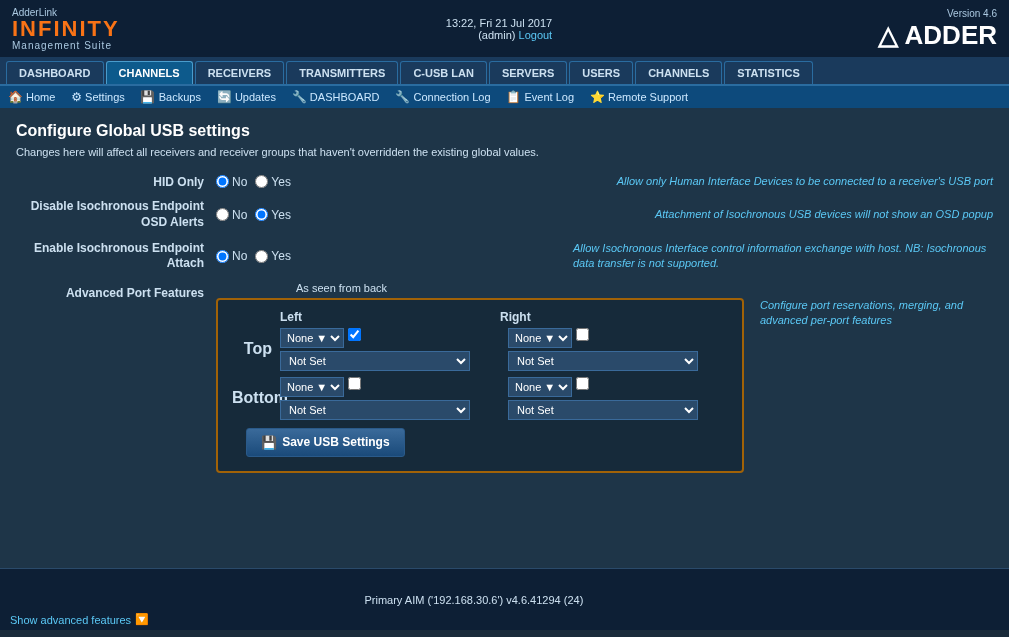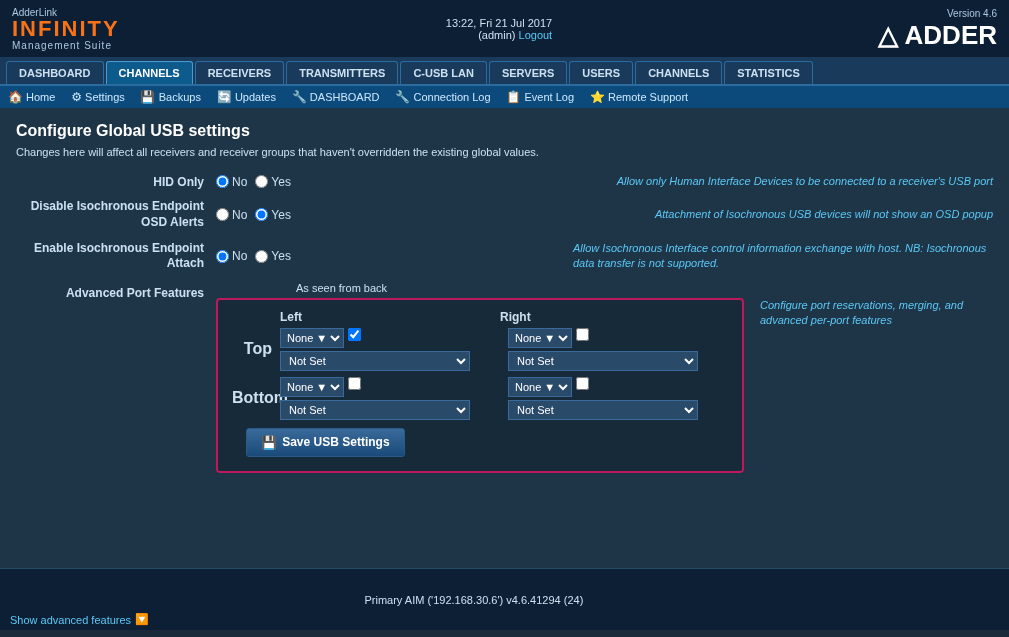--- a/index.html
+++ b/index.html
@@ -197,21 +197,21 @@
       font-style: italic;
       font-size: 11px;
       max-width: 420px;
       margin-left: 32px;
       line-height: 1.4;
       padding-top: 4px;
     }
 
     
     .port-grid-box {
-      border: 2px solid #be185d;
+      border: 2px solid #a16207;
       border-radius: 4px;
       padding: 10px 14px 14px 14px;
       background: #162a3a;
       display: inline-block;
       margin-bottom: 12px;
     }
     .port-grid-header {
       display: flex;
       gap: 0;
       margin-bottom: 4px;

